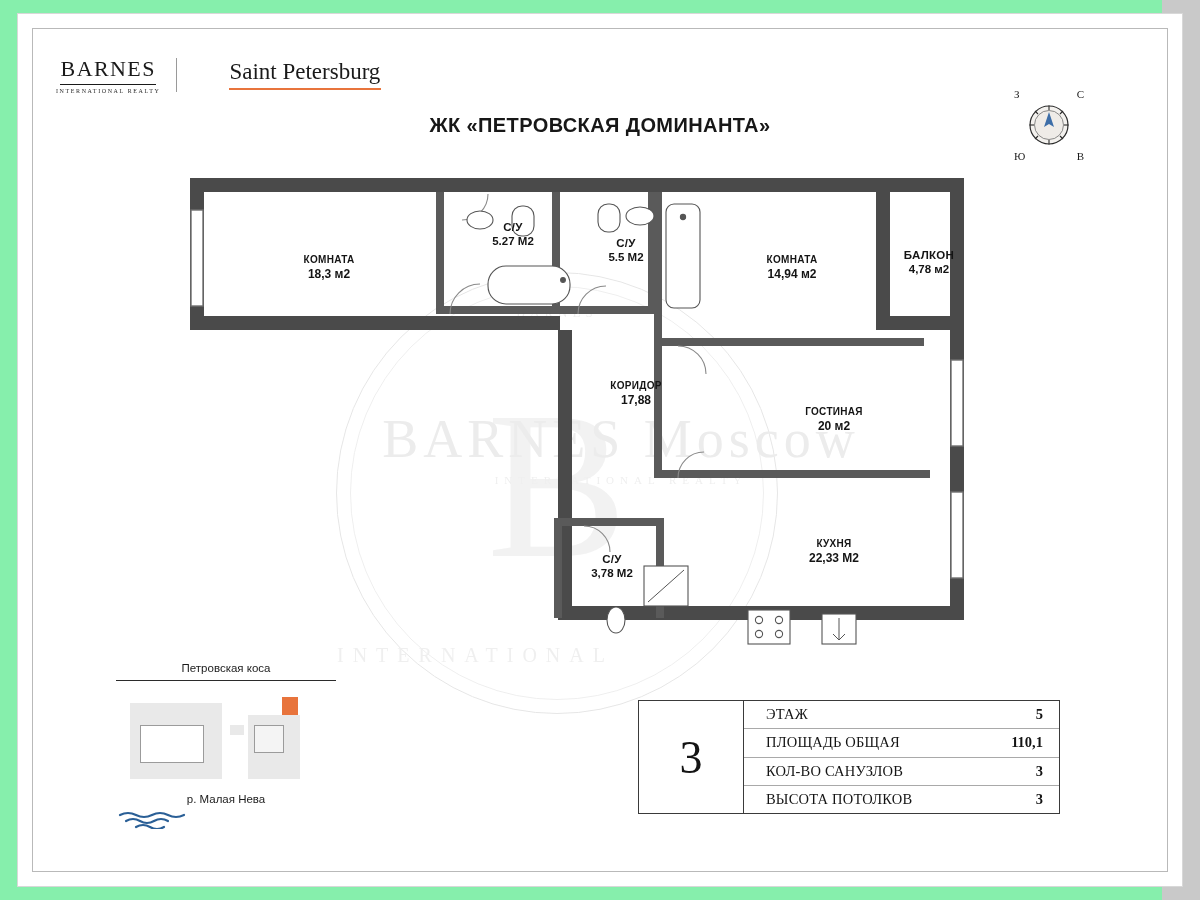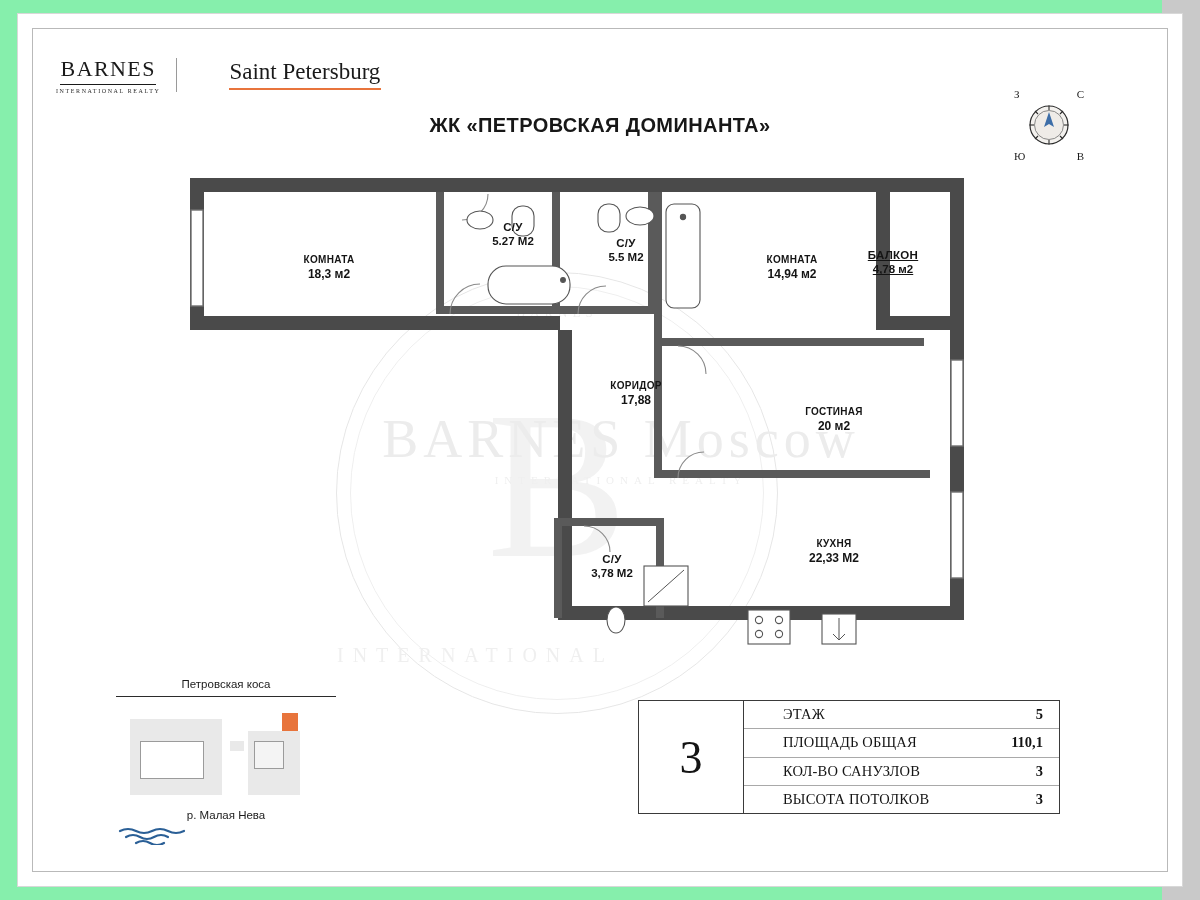--- a/index.html
+++ b/index.html
@@ -229,21 +229,21 @@
     font-weight: bold;
     display: block;
   }
   .room-label.small .rm-name { font-size: 11.5px; }
   .room-label.small .rm-area { font-size: 11.5px; }
 
   
   #locblock {
     position: absolute;
     left: 98px;
-    top: 664px;
+    top: 648px;
     width: 220px;
   }
   #locblock .loc-title {
     font-size: 11.5px;
     color: #1b1b1b;
     text-align: center;
     padding-bottom: 6px;
   }
   #locblock .loc-rule {
     width: 100%;
@@ -315,21 +315,20 @@
     border-bottom: 1px solid #a9a9a9;
     padding: 0 16px 0 22px;
   }
   #spec .srow:last-child { border-bottom: none; }
   #spec .slabel {
     flex: 1;
     font-family: "Liberation Serif", serif;
     font-size: 14.5px;
     color: #141414;
     letter-spacing: .2px;
-    margin-left: 17px;
   }
   #spec .svalue {
     font-family: "Liberation Serif", serif;
     font-size: 14.5px;
     font-weight: bold;
     color: #141414;
   }
 </style>
 </head>
 <body>
@@ -482,21 +481,21 @@
         <span class="rm-area">5.27 M2</span>
       </div>
       <div class="room-label small" style="left:560px; top:222px; width:96px;">
         <span class="rm-name">С/У</span>
         <span class="rm-area">5.5 M2</span>
       </div>
       <div class="room-label" style="left:700px; top:240px; width:148px;">
         <span class="rm-name">КОМНАТА</span>
         <span class="rm-area">14,94 м2</span>
       </div>
-      <div class="room-label small" style="left:822px; top:234px; width:106px;text-decoration:underline;">
+      <div class="room-label small" style="left:858px; top:234px; width:106px;">
         <span class="rm-name">БАЛКОН</span>
         <span class="rm-area">4,78 м2</span>
       </div>
       <div class="room-label" style="left:548px; top:366px; width:140px;">
         <span class="rm-name">КОРИДОР</span>
         <span class="rm-area">17,88</span>
       </div>
       <div class="room-label" style="left:742px; top:392px; width:148px;">
         <span class="rm-name">ГОСТИНАЯ</span>
         <span class="rm-area">20 м2</span>

